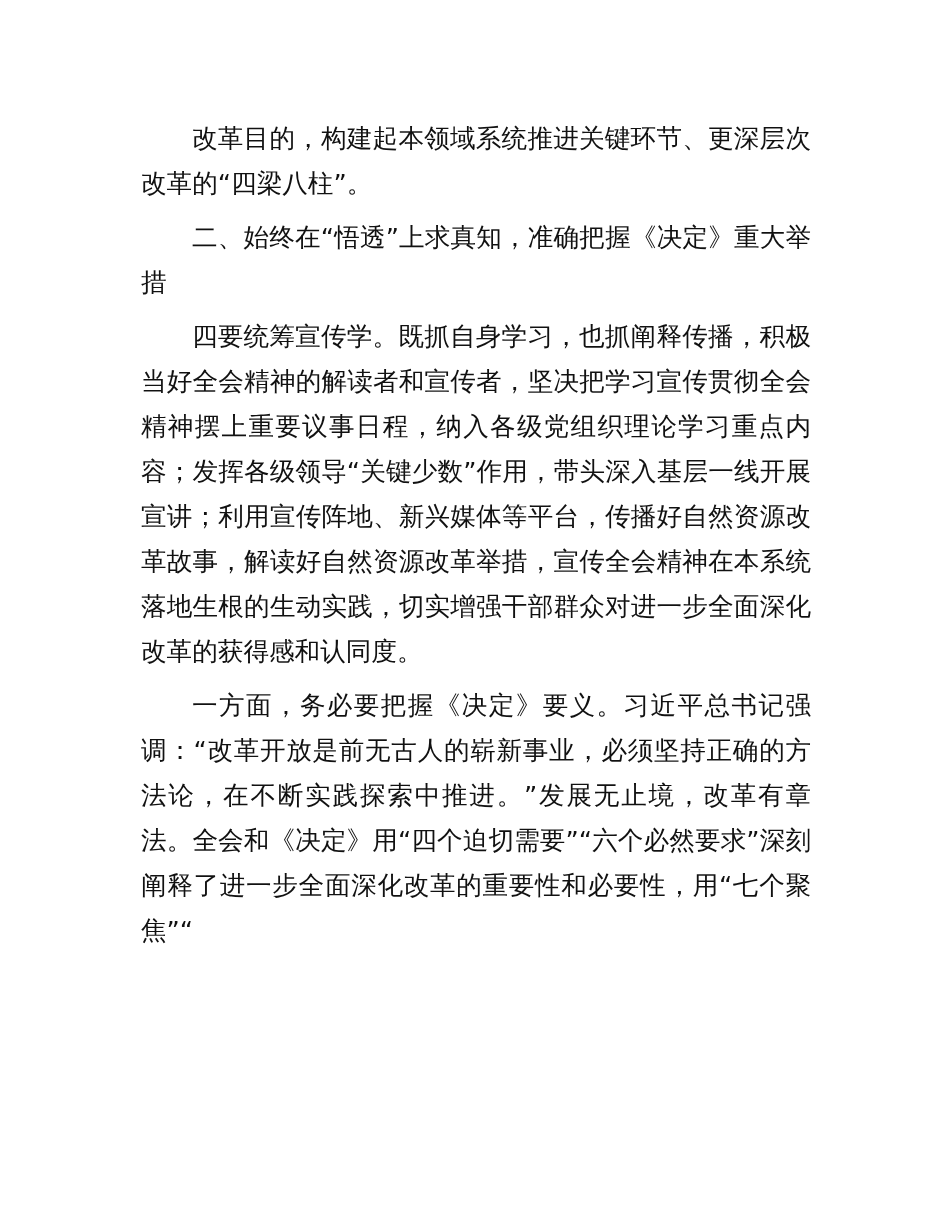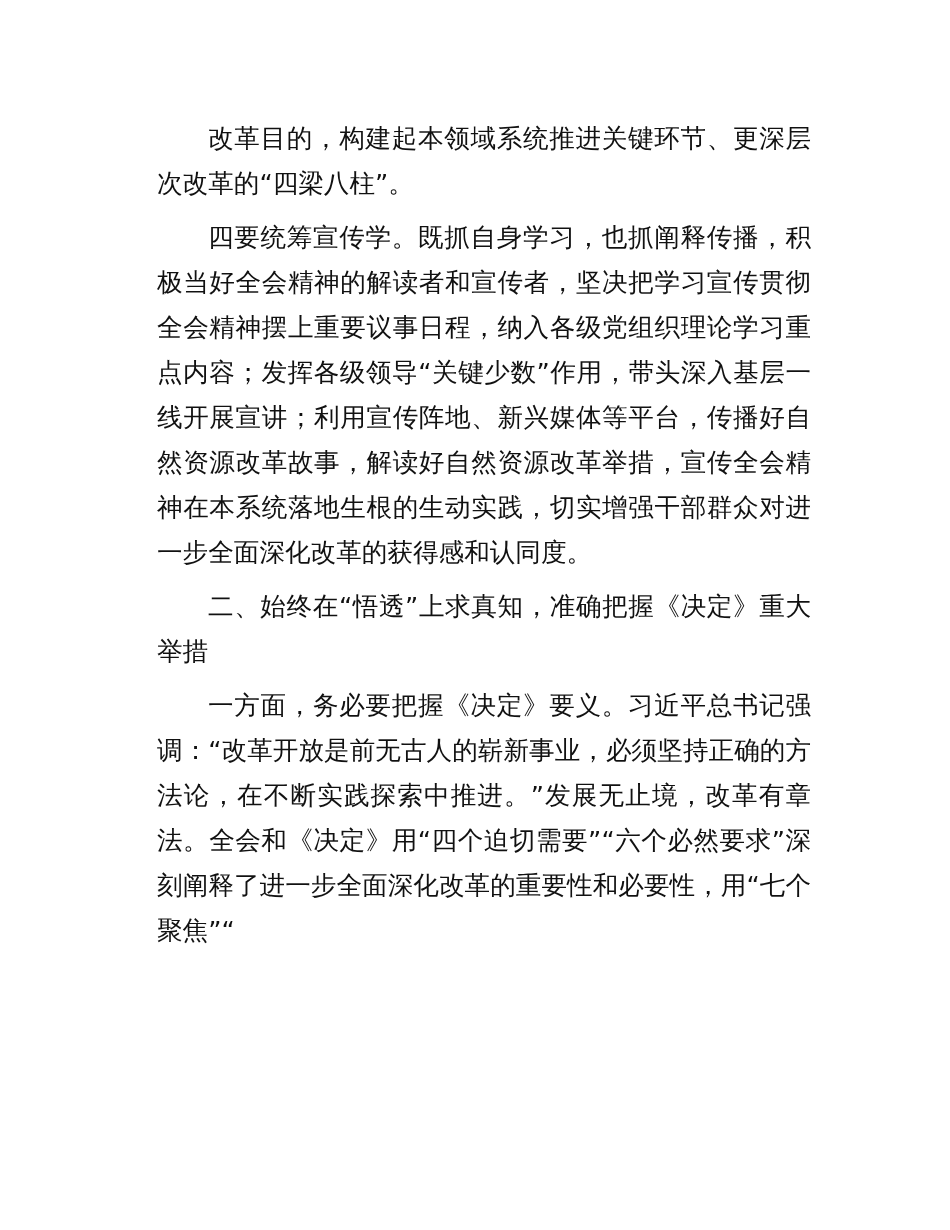--- a/index.html
+++ b/index.html
@@ -9,28 +9,28 @@
       left: 141px;
       top: 116px;
       width: 670px;
       color: #111111;
       font-family: "DejaVu Sans", "Liberation Sans", sans-serif;
       font-size: 25.6px;
       line-height: 45px;
       letter-spacing: 0;
     }
     .para {
-      margin: 0 0 9px 16px;
+      margin: 0 0 9px 0;
       text-indent: 51px;
       text-align: justify;
       text-justify: inter-character;
       word-break: break-all;
     }
   </style>
 </head>
 <body>
 
 <div class="page">
   <p class="para">改革目的，构建起本领域系统推进关键环节、更深层次改革的“四梁八柱”。</p>
+  <p class="para">二、始终在“悟透”上求真知，准确把握《决定》重大举措</p>
   <p class="para">四要统筹宣传学。既抓自身学习，也抓阐释传播，积极当好全会精神的解读者和宣传者，坚决把学习宣传贯彻全会精神摆上重要议事日程，纳入各级党组织理论学习重点内容；发挥各级领导“关键少数”作用，带头深入基层一线开展宣讲；利用宣传阵地、新兴媒体等平台，传播好自然资源改革故事，解读好自然资源改革举措，宣传全会精神在本系统落地生根的生动实践，切实增强干部群众对进一步全面深化改革的获得感和认同度。</p>
-  <p class="para">二、始终在“悟透”上求真知，准确把握《决定》重大举措</p>
   <p class="para">一方面，务必要把握《决定》要义。习近平总书记强调：“改革开放是前无古人的崭新事业，必须坚持正确的方法论，在不断实践探索中推进。”发展无止境，改革有章法。全会和《决定》用“四个迫切需要”“六个必然要求”深刻阐释了进一步全面深化改革的重要性和必要性，用“七个聚焦”“</p>
 </div>
 
 </body></html>

